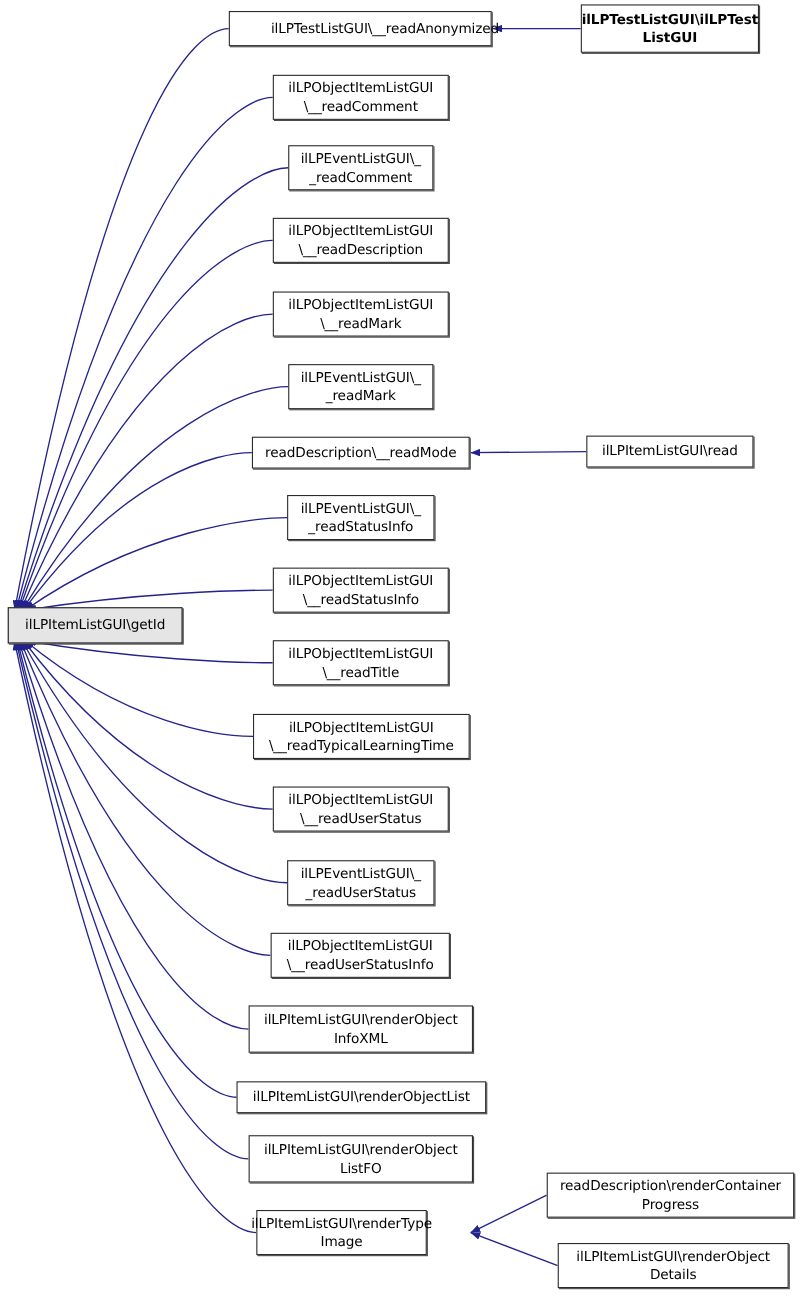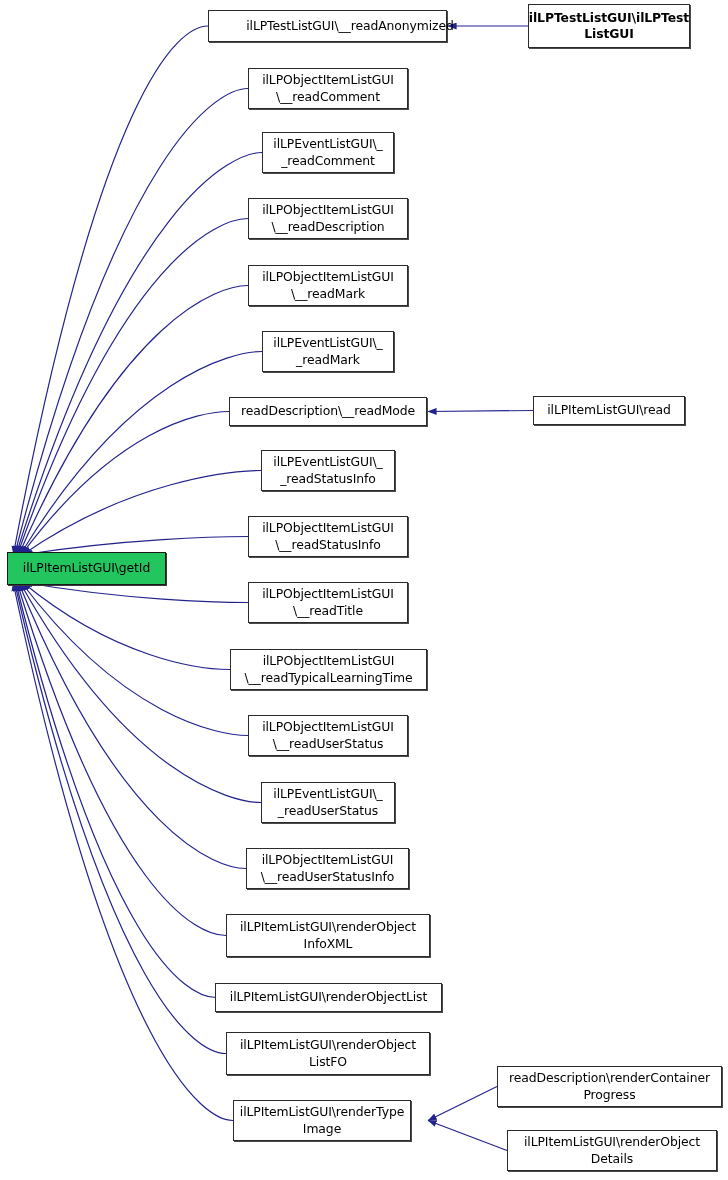--- a/index.html
+++ b/index.html
@@ -30,21 +30,21 @@
     box-shadow:1px 1px 0 0 #4a4a4a;
     color:#000000;
     font-size:12.4px;
     line-height:1.32;
     letter-spacing:-0.1px;
     padding:1px 3px;
     white-space:pre-line;
     z-index:2;
   }
   .node.root{
-    background:#22c55e;
+    background:#e5e5e5;
     border:1px solid #1a1a1a;
     box-shadow:1px 1px 0 0 #3a3a3a;
   }
 </style>
 </head>
 <body>
 
 <div id="graph">
   <svg id="edges" viewBox="0 0 728 1180" xmlns="http://www.w3.org/2000/svg">
     <defs>
@@ -103,21 +103,21 @@
 \__readUserStatus</div>
       <div class="node" style="left: 261px; top: 782px; width: 134px; height: 41px;">ilLPEventListGUI\_
 _readUserStatus</div>
       <div class="node" style="left: 246px; top: 848px; width: 163px; height: 41px;">ilLPObjectItemListGUI
 \__readUserStatusInfo</div>
       <div class="node" style="left: 226px; top: 914px; width: 204px; height: 43px;">ilLPItemListGUI\renderObject
 InfoXML</div>
       <div class="node" style="left: 215px; top: 983px; width: 227px; height: 29px;">ilLPItemListGUI\renderObjectList</div>
       <div class="node" style="left: 226px; top: 1032px; width: 204px; height: 43px;">ilLPItemListGUI\renderObject
 ListFO</div>
-      <div class="node" style="left: 233px; top: 1100px; width: 178px; height: 41px;">ilLPItemListGUI\renderType
+      <div class="node" style="left: 233px; top: 1100px; width: 155px; height: 41px;">ilLPItemListGUI\renderType
 Image</div>
       <div class="node" style="left: 528px; top: 4px; width: 162px; height: 44px; font-weight: bold;">ilLPTestListGUI\ilLPTest
 ListGUI</div>
       <div class="node" style="left: 533px; top: 396px; width: 152px; height: 29px;">ilLPItemListGUI\read</div>
       <div class="node" style="left: 497px; top: 1066px; width: 225px; height: 41px;">readDescription\renderContainer
 Progress</div>
       <div class="node" style="left: 507px; top: 1130px; width: 210px; height: 41px;">ilLPItemListGUI\renderObject
 Details</div>
     </div>
 </div>

